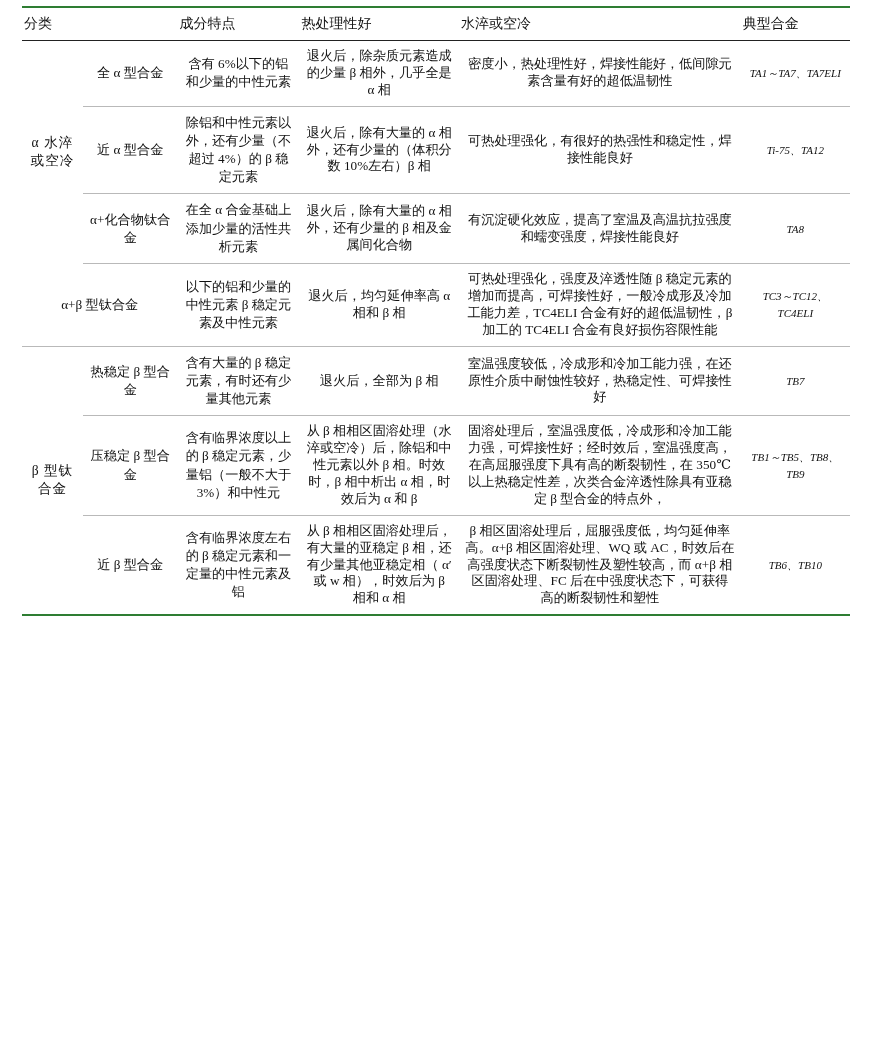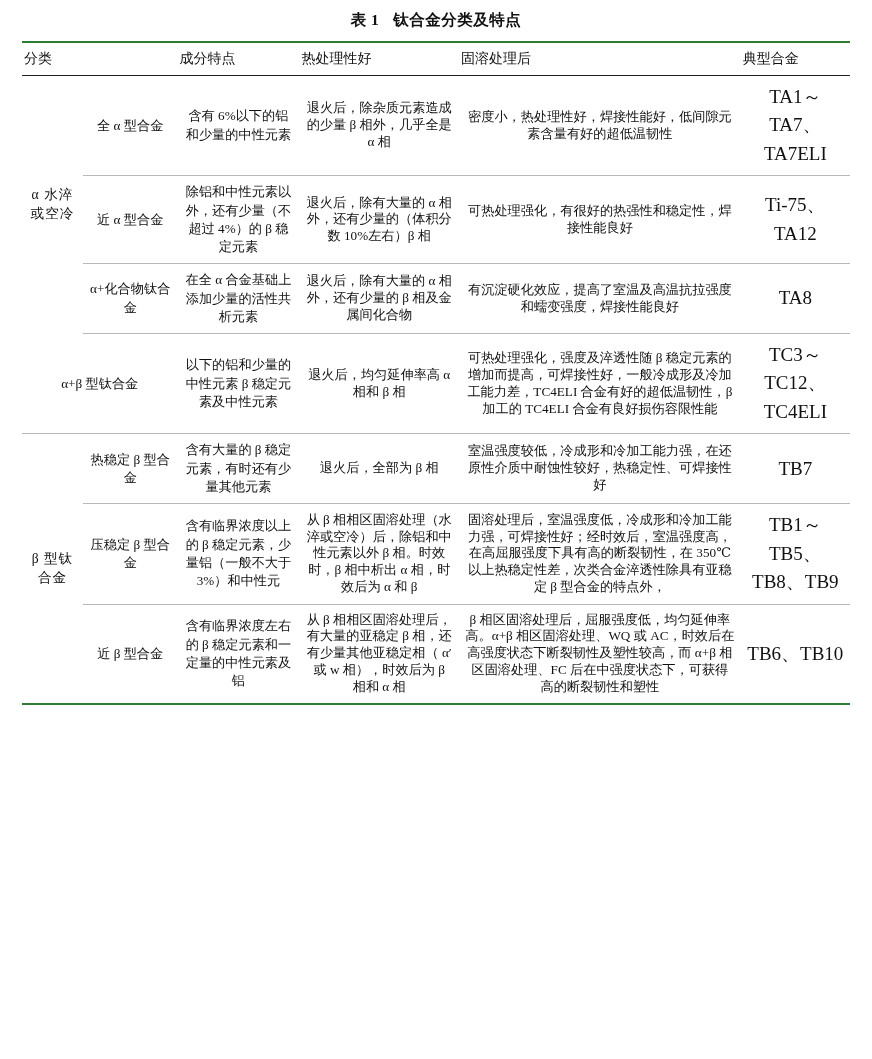--- a/index.html
+++ b/index.html
@@ -69,54 +69,52 @@
     letter-spacing: 1px;
     line-height: 1.35;
   }
   td.narrow {
     line-height: 1.38;
   }
   td.desc {
     text-align: center;
   }
   td.alloy {
-    font-size: 19px;
+    font-size: 11px;
     line-height: 1.5;
+    font-style: italic;
   }
   .bottom-rule {
     width: 828px;
     height: 0;
     border-top: 2.2px solid #2e7d32;
     margin-top: 0;
   }
 </style>
 </head>
 <body>
 
 <div class="page">
 
-  <div class="caption">
-    <span class="cap-num">表 1</span><span>钛合金分类及特点</span>
-  </div>
 
   <table class="tbl">
     <colgroup>
       <col class="c0">
         <col class="c1">
         <col class="c2">
         <col class="c3">
         <col class="c4">
         <col class="c5">
     </colgroup>
     <thead>
       <tr class="head-rule-top">
         <th colspan="2">分类</th>
         <th>成分特点</th>
         <th>热处理性好</th>
-        <th>固溶处理后</th>
+        <th>水淬或空冷</th>
         <th>典型合金</th>
       </tr>
     </thead>
     <tbody>
 
       <tr>
         <td class="vgroup nb" rowspan="3">α 水淬或空冷</td>
         <td class="narrow">全 α 型合金</td>
         <td class="narrow">含有 6%以下的铝和少量的中性元素</td>
         <td class="desc">退火后，除杂质元素造成的少量 β 相外，几乎全是 α 相</td>

